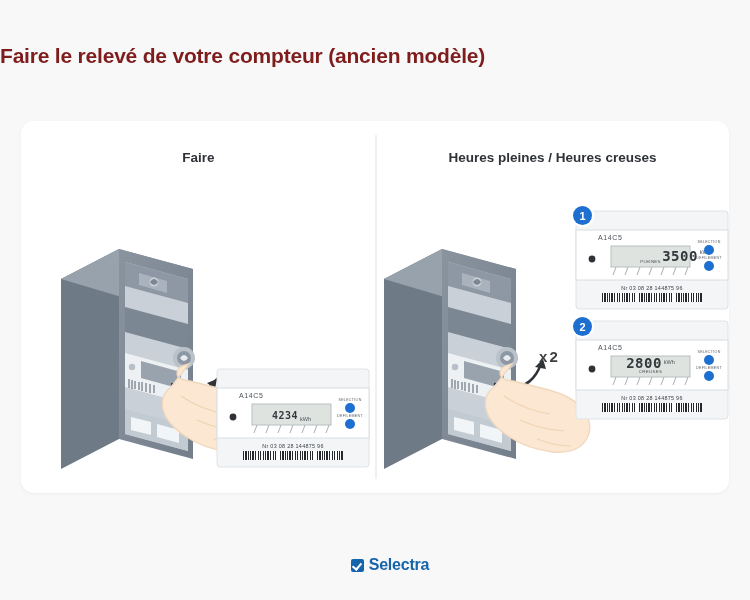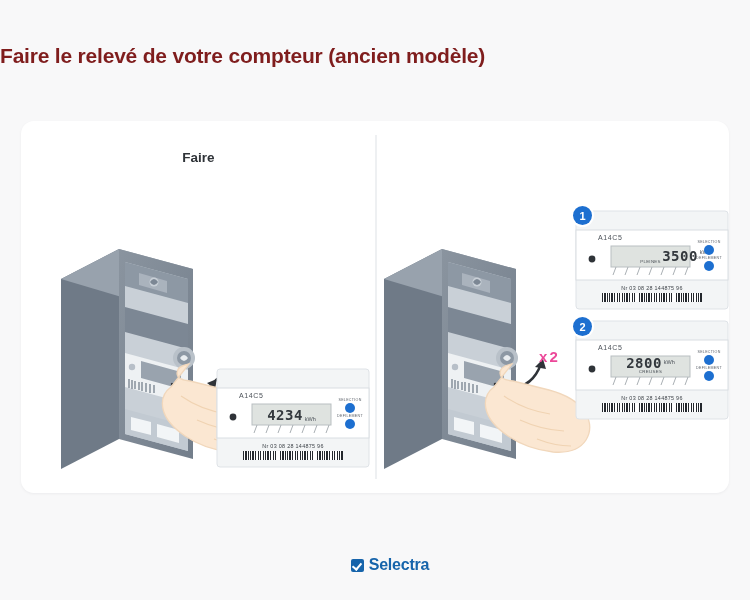--- a/index.html
+++ b/index.html
@@ -156,40 +156,41 @@
               <line x1="284" y1="304" x2="281" y2="312"></line>
               <line x1="296" y1="304" x2="293" y2="312"></line>
               <line x1="308" y1="304" x2="305" y2="312"></line>
             </g>
           </g>
         </svg>
 
         <div style="position:absolute;left:218px;top:271px;font-size:7px;color:#4b5158;letter-spacing:.6px;">A14C5</div>
 
         <div style="position:absolute;left:231px;top:284px;width:79px;height:20px;display:flex;align-items:center;justify-content:center;gap:2px;">
-          <span style="font-family:'DejaVu Sans Mono',monospace;font-size:14px;font-weight:bold;color:#33383d;letter-spacing:.5px;text-align:center;">4234</span>
+          <span style="font-family:'DejaVu Sans Mono',monospace;font-size:10px;font-weight:bold;color:#33383d;letter-spacing:.5px;text-align:center;">4234</span>
           <span style="font-size:5.5px;color:#4b5158;align-self:flex-end;margin-bottom:3px;">kWh</span>
         </div>
 
         <div style="position:absolute;left:313px;top:277px;width:32px;text-align:center;">
           <div style="font-size:3.6px;color:#5a6068;letter-spacing:.3px;">SELECTION</div>
           <div style="width:10px;height:10px;border-radius:50%;background:#1d6fd0;margin:1px auto 0;"></div>
         </div>
         <div style="position:absolute;left:313px;top:293px;width:32px;text-align:center;">
           <div style="font-size:3.6px;color:#5a6068;letter-spacing:.3px;">DEFILEMENT</div>
           <div style="width:10px;height:10px;border-radius:50%;background:#1d6fd0;margin:1px auto 0;"></div>
         </div>
 
         <div style="position:absolute;left:196px;top:322px;width:152px;text-align:center;font-size:5.4px;color:#3a3f45;letter-spacing:.3px;">Nr 03 08 28 144875 96</div>
         <div style="position:absolute;left:222px;top:330px;width:100px;height:9px;
                     background:repeating-linear-gradient(to right,#24282d 0 1px,#fff 1px 2px,#24282d 2px 3.6px,#fff 3.6px 5px,#24282d 5px 5.8px,#fff 5.8px 7.4px);"></div>
       </div>
     </div>
 
     <div class="panel panel-right">
+      <div class="panel-head">Heures pleines / Heures creuses</div>
 
       <div class="stage">
         <svg width="353" height="372" viewBox="0 0 353 372" xmlns="http://www.w3.org/2000/svg">
           <defs>
             <linearGradient id="bodyR" x1="0" y1="0" x2="1" y2="1">
               <stop offset="0" stop-color="#8a949f"></stop>
                 <stop offset="1" stop-color="#737e8b"></stop>
             </linearGradient>
           </defs>
 
@@ -323,21 +324,21 @@
                     background:repeating-linear-gradient(to right,#24282d 0 1px,#fff 1px 2px,#24282d 2px 3.6px,#fff 3.6px 5px,#24282d 5px 5.8px,#fff 5.8px 7.4px);"></div>
 
         <div style="position:absolute;left:197px;top:85px;width:19px;height:19px;border-radius:50%;background:#1d6fd0;
                     display:flex;align-items:center;justify-content:center;color:#fff;font-size:11px;font-weight:bold;
                     box-shadow:0 0 0 2px #fff;">1</div>
 
         <div style="position:absolute;left:197px;top:196px;width:19px;height:19px;border-radius:50%;background:#1d6fd0;
                     display:flex;align-items:center;justify-content:center;color:#fff;font-size:11px;font-weight:bold;
                     box-shadow:0 0 0 2px #fff;">2</div>
 
-        <div style="position:absolute;left:163px;top:227px;font-size:15px;font-weight:bold;color:#ec4899;letter-spacing:-1px;">x 2</div>
+        <div style="position:absolute;left:163px;top:227px;font-size:15px;font-weight:bold;color:#404040;letter-spacing:-1px;">x 2</div>
       </div>
     </div>
   </div>
 
   <div class="footer">
     <span class="logo-mark"></span>
     <span class="logo-text">Selectra</span>
   </div>
 
 </div>

